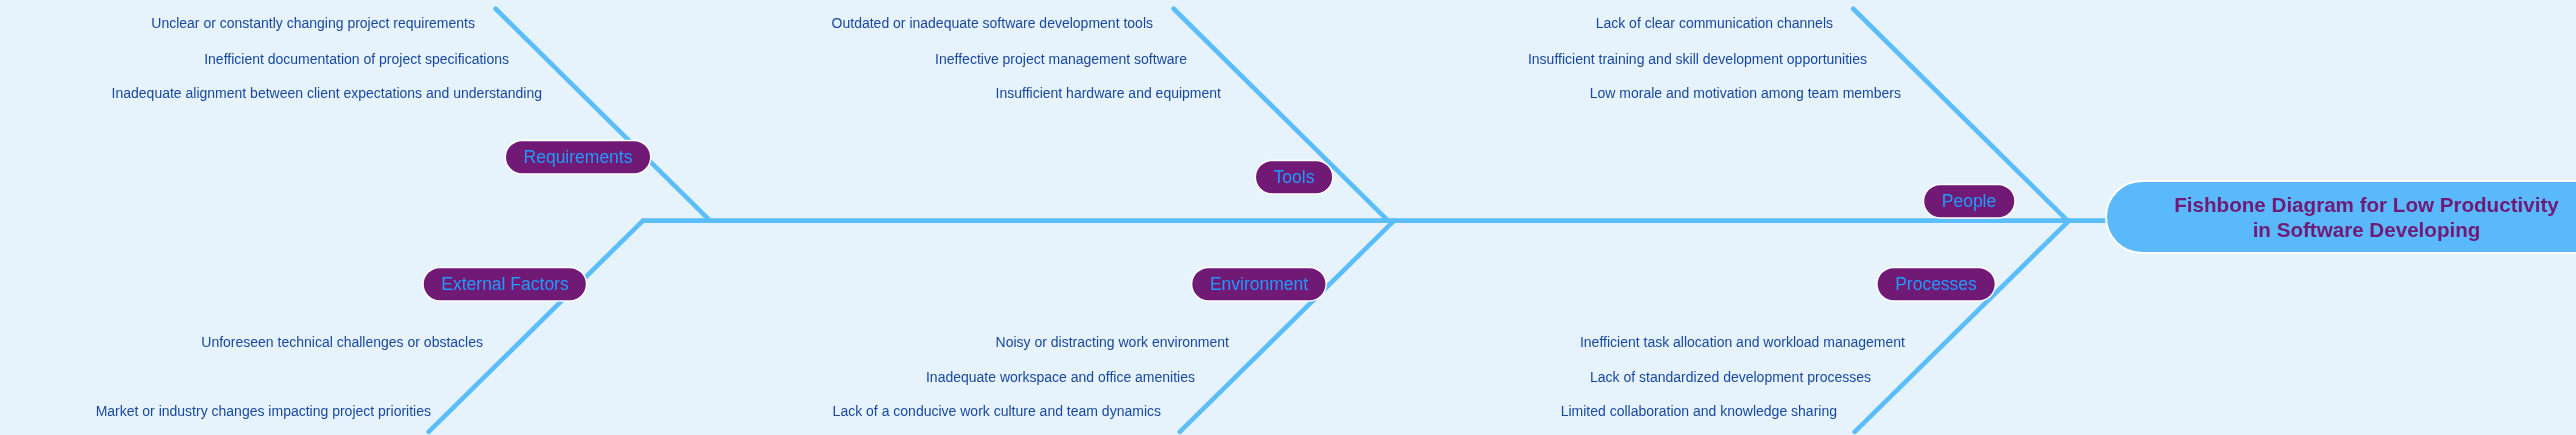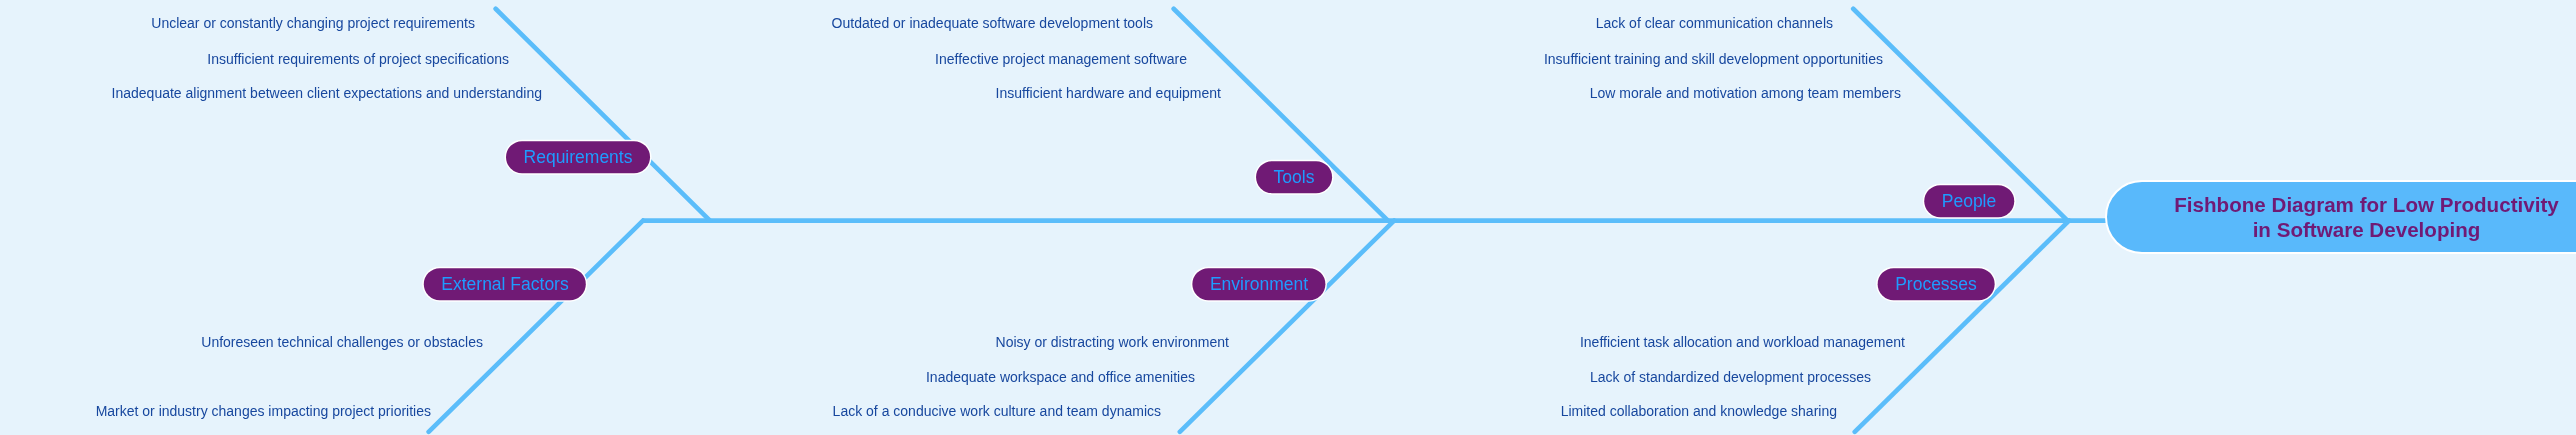--- a/index.html
+++ b/index.html
@@ -98,29 +98,29 @@
     <span>External Factors</span>
   </div>
   <div class="pill" style="left:1259px; top:284px;">
     <span>Environment</span>
   </div>
   <div class="pill" style="left:1936px; top:284px;">
     <span>Processes</span>
   </div>
 
   <div class="cause right" style="left:475px; top:24px;text-align:right;">Unclear or constantly changing project requirements</div>
-  <div class="cause right" style="left:509px; top:60px;">Insufficient requirements of project specifications</div>
+  <div class="cause right" style="left:509px; top:60px;">Inefficient documentation of project specifications</div>
   <div class="cause right" style="left:542px; top:94px;">Inadequate alignment between client expectations and understanding</div>
 
   <div class="cause right" style="left:1153px; top:24px;">Outdated or inadequate software development tools</div>
   <div class="cause right" style="left:1187px; top:60px;">Ineffective project management software</div>
   <div class="cause right" style="left:1221px; top:94px;">Insufficient hardware and equipment</div>
 
   <div class="cause right" style="left:1833px; top:24px;">Lack of clear communication channels</div>
-  <div class="cause right" style="left:1867px; top:60px;margin-left:16px;">Insufficient training and skill development opportunities</div>
+  <div class="cause right" style="left:1867px; top:60px;">Insufficient training and skill development opportunities</div>
   <div class="cause right" style="left:1901px; top:94px;padding-left:48px;">Low morale and motivation among team members</div>
 
   <div class="cause right" style="left:483px; top:343px;">Unforeseen technical challenges or obstacles</div>
   <div class="cause right" style="left:431px; top:412px;">Market or industry changes impacting project priorities</div>
 
   <div class="cause right" style="left:1229px; top:343px;padding-left:24px;">Noisy or distracting work environment</div>
   <div class="cause right" style="left:1195px; top:378px;">Inadequate workspace and office amenities</div>
   <div class="cause right" style="left:1161px; top:412px;">Lack of a conducive work culture and team dynamics</div>
 
   <div class="cause right" style="left:1905px; top:343px;">Inefficient task allocation and workload management</div>

